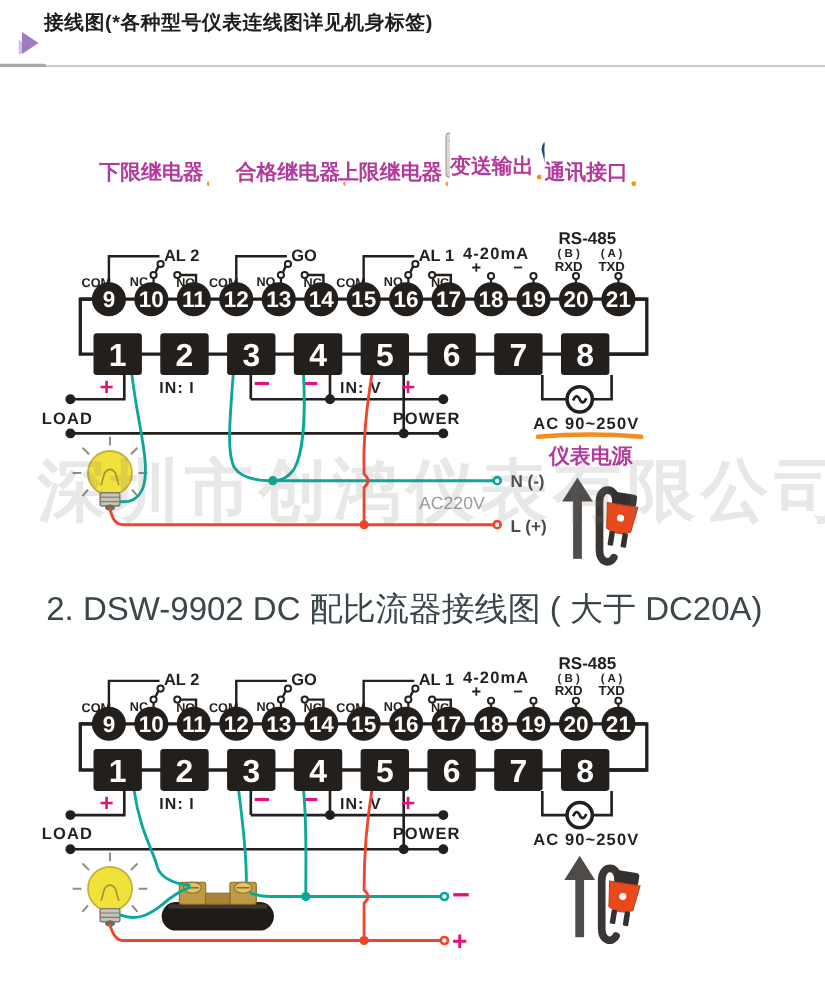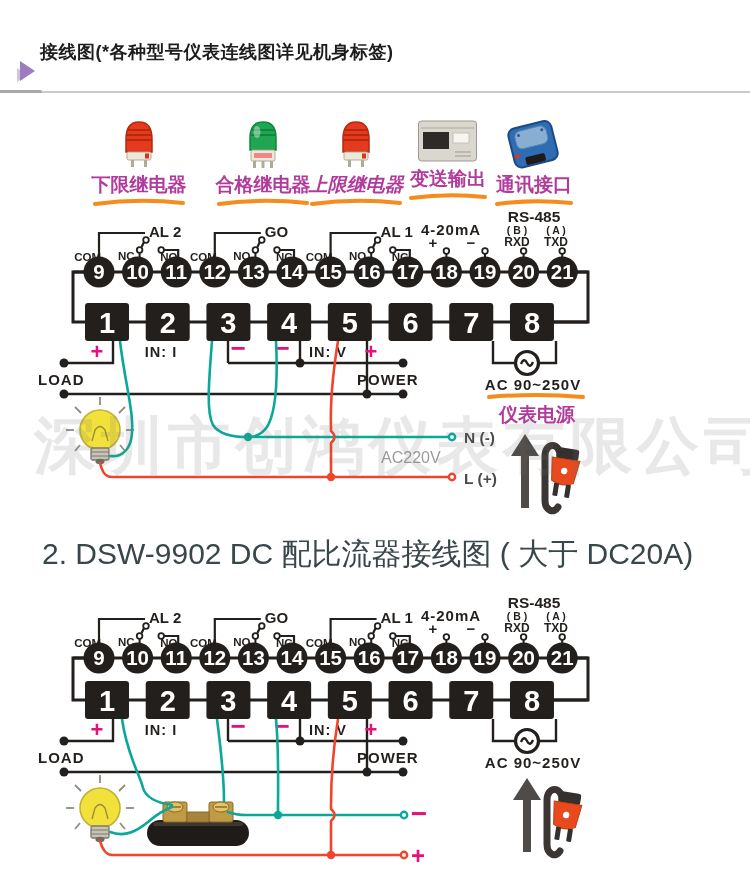--- a/index.html
+++ b/index.html
@@ -1,29 +1,29 @@
 <!DOCTYPE html>
 <html><head>
 <meta charset="utf-8">
 <style>
   html,body{margin:0;padding:0;background:#fff;}
   .page{position:relative;width:750px;height:894px;background:#fff;overflow:hidden;
         font-family:"Liberation Sans",sans-serif;}
   
-  .hdr{position:absolute;left:0;top:36px;width:684px;height:38px;}
+  .hdr{position:absolute;left:0;top:4px;width:684px;height:38px;}
   .hdr-title{position:absolute;left:40px;top:4px;font-size:18px;font-weight:700;color:#1d1d1d;letter-spacing:.5px;}
   .hdr-line{position:absolute;left:0;top:55px;width:750px;height:2px;background:#cbcbcb;}
   .hdr-accent{position:absolute;left:0;top:54px;width:42px;height:3px;background:#a9a9a9;border-radius:0 2px 2px 0;}
   .chev{position:absolute;left:16px;top:24px;}
   
   .sec-title{position:absolute;font-size:30px;color:#151515;white-space:nowrap;}
   .t1{left:45px;top:76px;}
   .t2{left:42px;top:534px;color:#39464a;}
   
-  .device{position:absolute;top:118px;display:flex;flex-direction:column;align-items:center;justify-content:flex-end;}
+  .device{position:absolute;top:118px;display:flex;flex-direction:row;align-items:flex-end;justify-content:flex-end;}
   .dev-label{font-size:19px;font-weight:700;color:#b23a9c;white-space:nowrap;line-height:24px;margin-top:3px;}
   .watermark{position:absolute;left:34px;top:404px;font-size:62px;font-weight:700;letter-spacing:5px;
              color:rgba(110,110,110,0.16);white-space:nowrap;pointer-events:none;z-index:3;}
   svg text{font-family:"Liberation Sans",sans-serif;}
   .wire-k{stroke:#231f1c;stroke-width:2.4;fill:none;}
   .wire-t{stroke:#0aa89a;stroke-width:2.6;fill:none;stroke-linecap:round;}
   .wire-r{stroke:#f0452c;stroke-width:2.6;fill:none;stroke-linecap:round;}
   .dot{fill:#231f1c;}
   .tk{fill:#231f1c;font-weight:700;font-size:15px;letter-spacing:1px;}
   .tin{fill:#231f1c;font-weight:700;font-size:14.5px;letter-spacing:1px;}
@@ -75,21 +75,21 @@
       <rect x="14" y="35" width="18" height="5" fill="#e98a86"></rect>
       <rect x="13" y="43" width="3" height="7" fill="#b0ab98"></rect>
       <rect x="21.5" y="43" width="3" height="7" fill="#b0ab98"></rect>
       <rect x="30" y="43" width="3" height="7" fill="#b0ab98"></rect>
     </svg>
     <span class="dev-label">合格继电器</span>
     <svg width="98" height="10">
         <path class="orange" d="M5,7 Q49,1 93,6"></path>
       </svg>
   </div>
-  <div class="device" style="left:305px;width:102px;font-style:italic;">
+  <div class="device" style="left:305px;width:102px;">
     <svg width="46" height="52">
       <path d="M10,34 V21 Q10,4 23,4 Q36,4 36,21 V34 Z" fill="#e63a1e" stroke="#b7290f" stroke-width="1.5"></path>
       <line x1="11" y1="12" x2="35" y2="12" stroke="#b7290f" stroke-width="2"></line>
       <line x1="10" y1="17" x2="36" y2="17" stroke="#b7290f" stroke-width="2"></line>
       <line x1="10" y1="22" x2="36" y2="22" stroke="#b7290f" stroke-width="2"></line>
       <rect x="11" y="34" width="24" height="8" rx="1.5" fill="#ece8da" stroke="#b0ab98"></rect>
       <rect x="29" y="35.5" width="4" height="5" fill="#d8331c"></rect>
       <rect x="15" y="42" width="3" height="7" fill="#b0ab98"></rect>
       <rect x="28" y="42" width="3" height="7" fill="#b0ab98"></rect>
     </svg>

